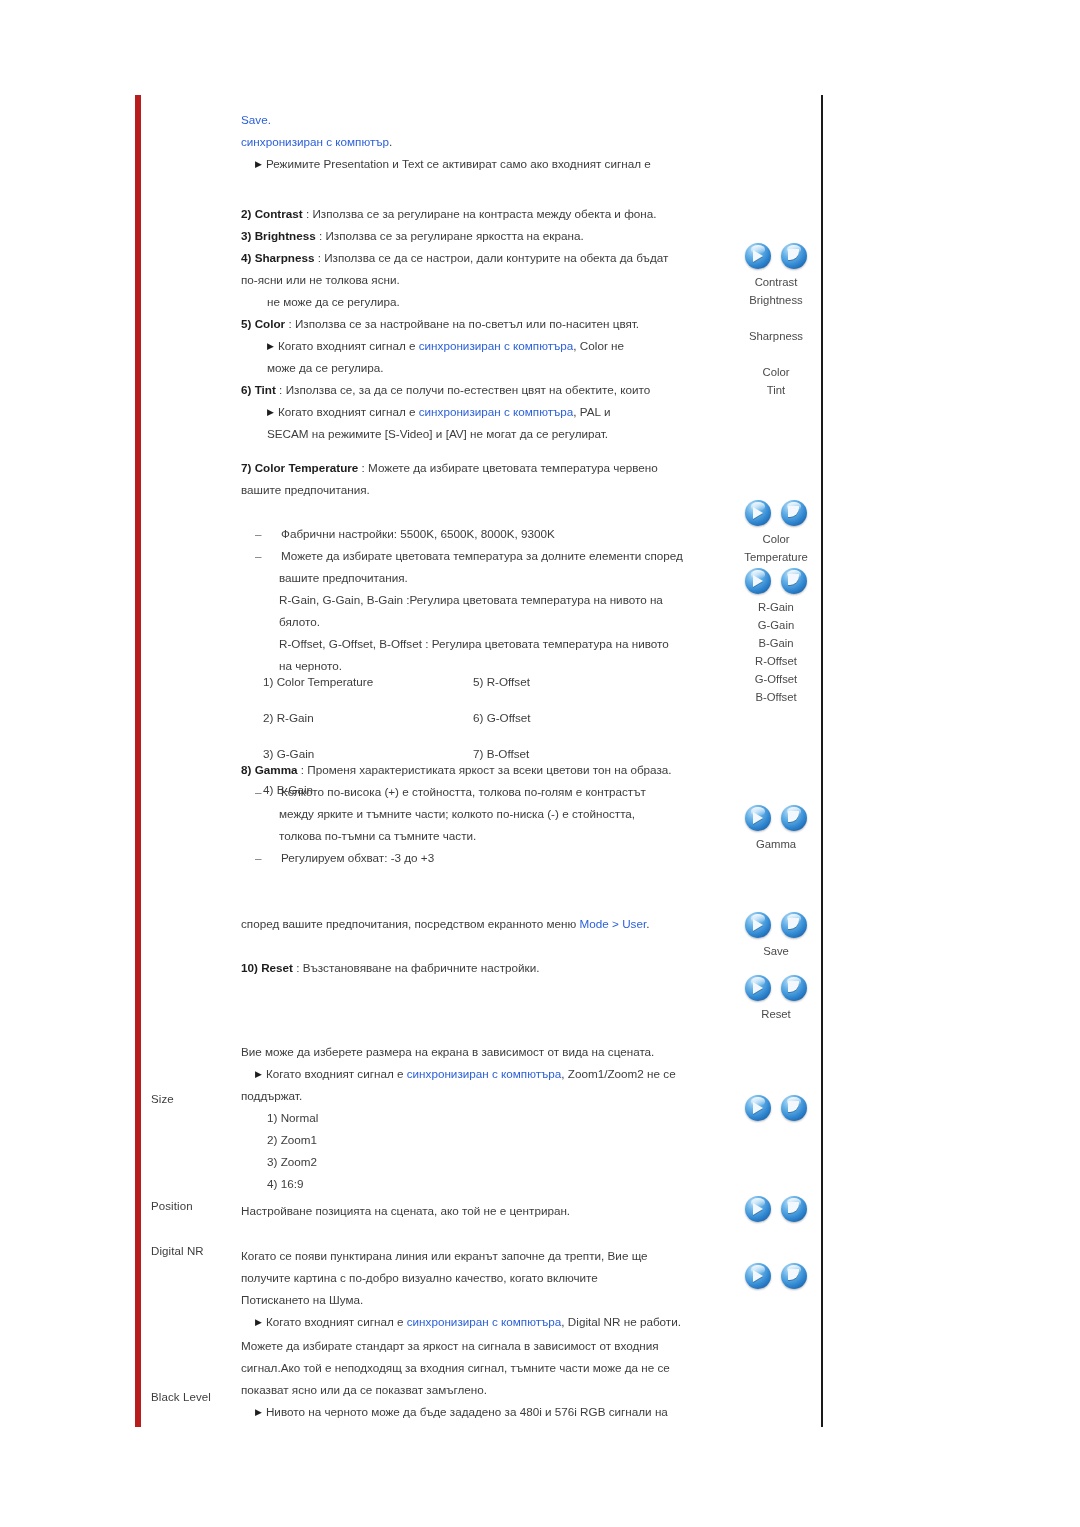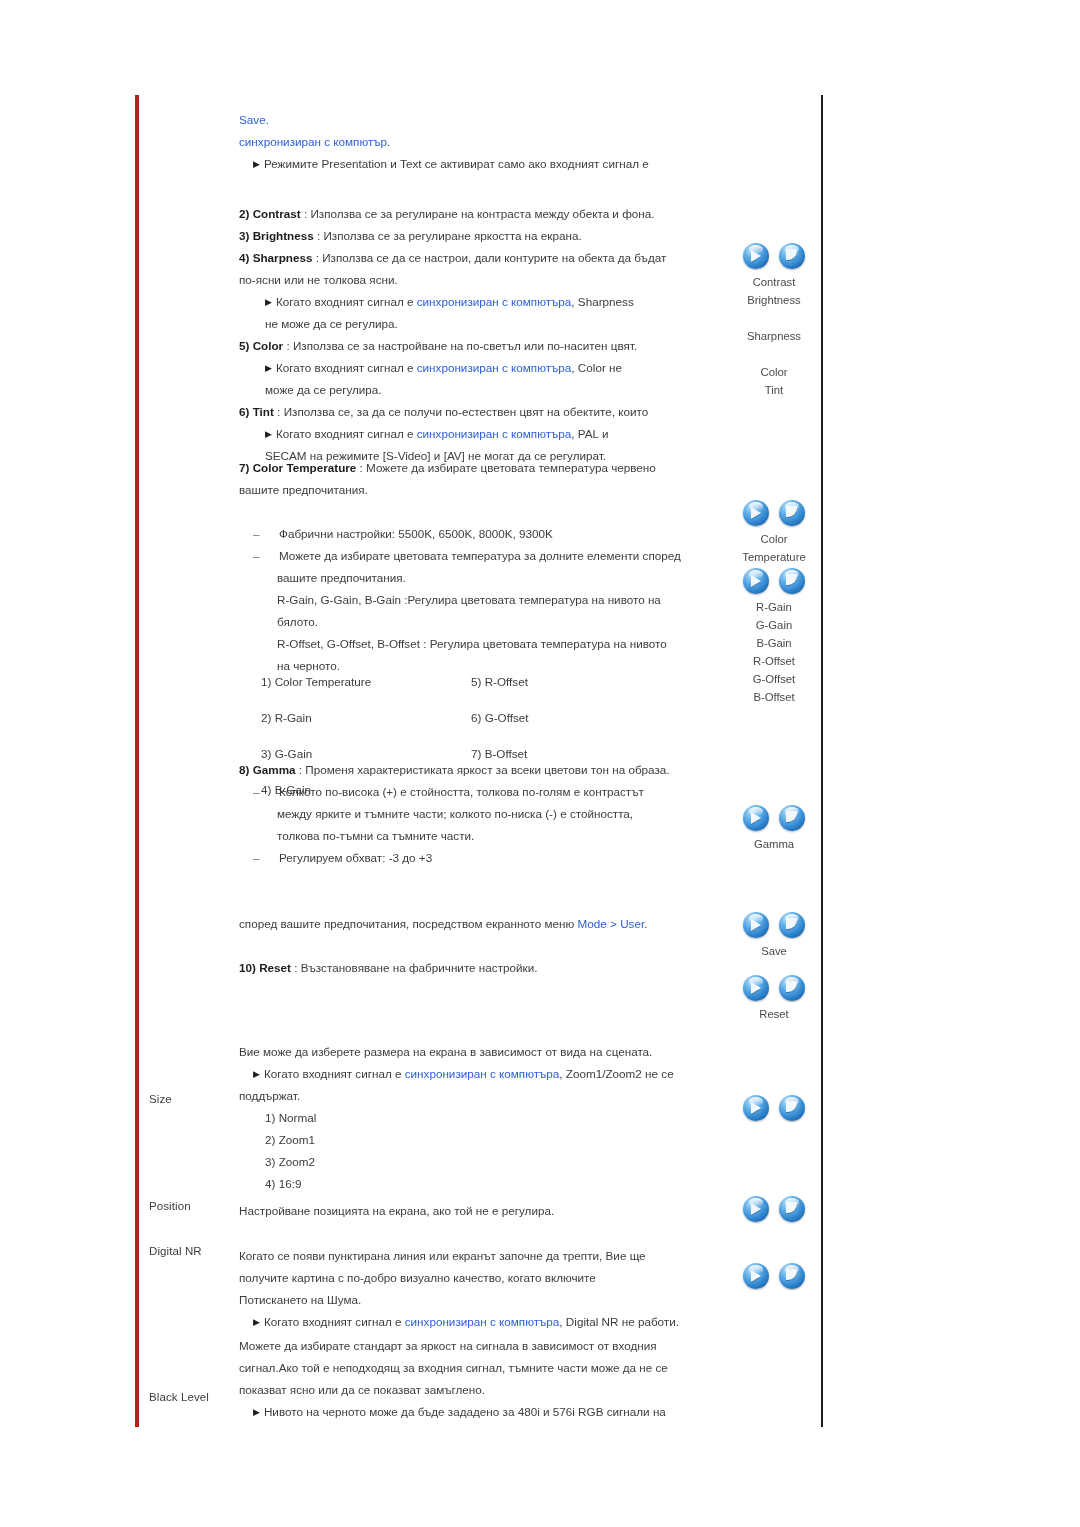--- a/index.html
+++ b/index.html
@@ -16,21 +16,21 @@
     -webkit-font-smoothing: antialiased;
   }
 
   
   #page {
     position: absolute;
     left: 135px;
     top: 95px;
     width: 688px;
     height: 1332px;
-    border-left: 4px solid #b91c1c;
+    border-left: 6px solid #b91c1c;
     border-right: 2px solid #1a1a1a;
     box-sizing: border-box;
   }
 
   
   .content {
     position: absolute;
     left: 0;
     top: 0;
     width: 100%;
@@ -182,23 +182,20 @@
       </div>
 
       <div class="row">
         <span class="bk">4)</span>
         <span class="bk">Sharpness</span><span> : </span><span>Използва се да се настрои, дали контурите на обекта да бъдат</span>
       </div>
       <div class="row">
         <span>по-ясни или не толкова ясни.</span>
       </div>
       <div class="row ind2">
-        <span class="arrow">▶</span><span>Когато входният сигнал е </span><span class="link">синхронизиран с компютъра</span><span>, Sharpness</span>
-      </div>
-      <div class="row ind2">
         <span>не може да се регулира.</span>
       </div>
 
       <div class="row">
         <span class="bk">5)</span>
         <span class="bk">Color</span><span> : </span><span>Използва се за настройване на по-светъл или по-наситен цвят.</span>
       </div>
       <div class="row ind2">
         <span class="arrow">▶</span><span>Когато входният сигнал е </span><span class="link">синхронизиран с компютъра</span><span>, Color не</span>
       </div>
@@ -318,21 +315,21 @@
       <div class="row ind2">
         <span>4) 16:9</span>
       </div>
     </div>
 
     <div class="label-col" style="top:1105px;">
       <span>Position</span>
     </div>
     <div class="text-col" style="top:1105px;">
       <div class="row">
-        <span>Настройване позицията на екрана, ако той не е регулира.</span>
+        <span>Настройване позицията на сцената, ако той не е центриран.</span>
       </div>
     </div>
 
     <div class="label-col" style="top:1150px;">
       <span>Digital NR</span>
     </div>
     <div class="text-col" style="top:1150px;">
       <div class="row">
         <span>Когато се появи пунктирана линия или екранът започне да трепти, Вие ще</span>
       </div>

